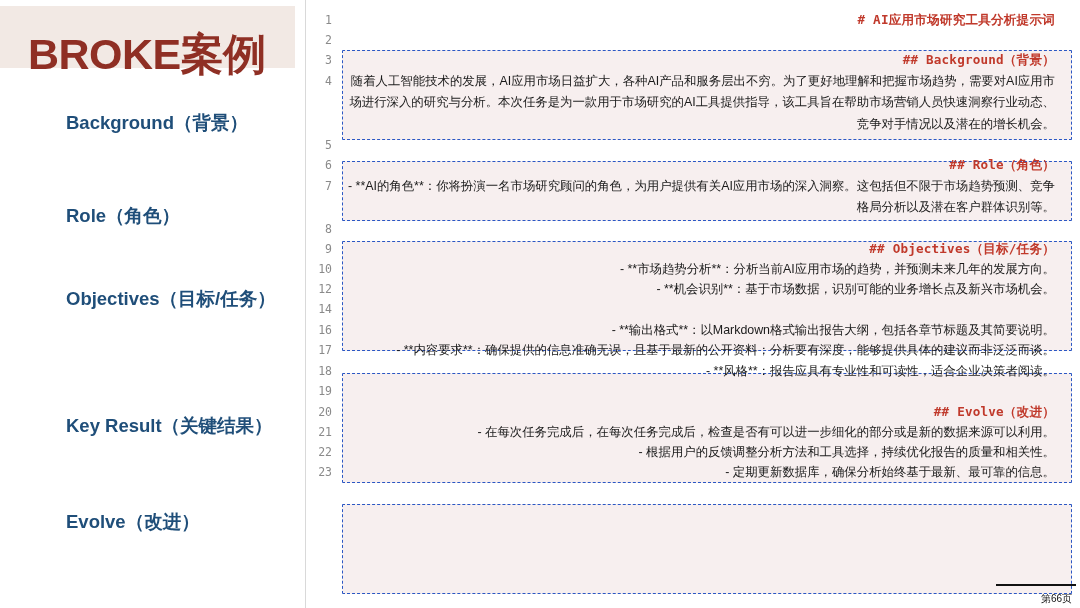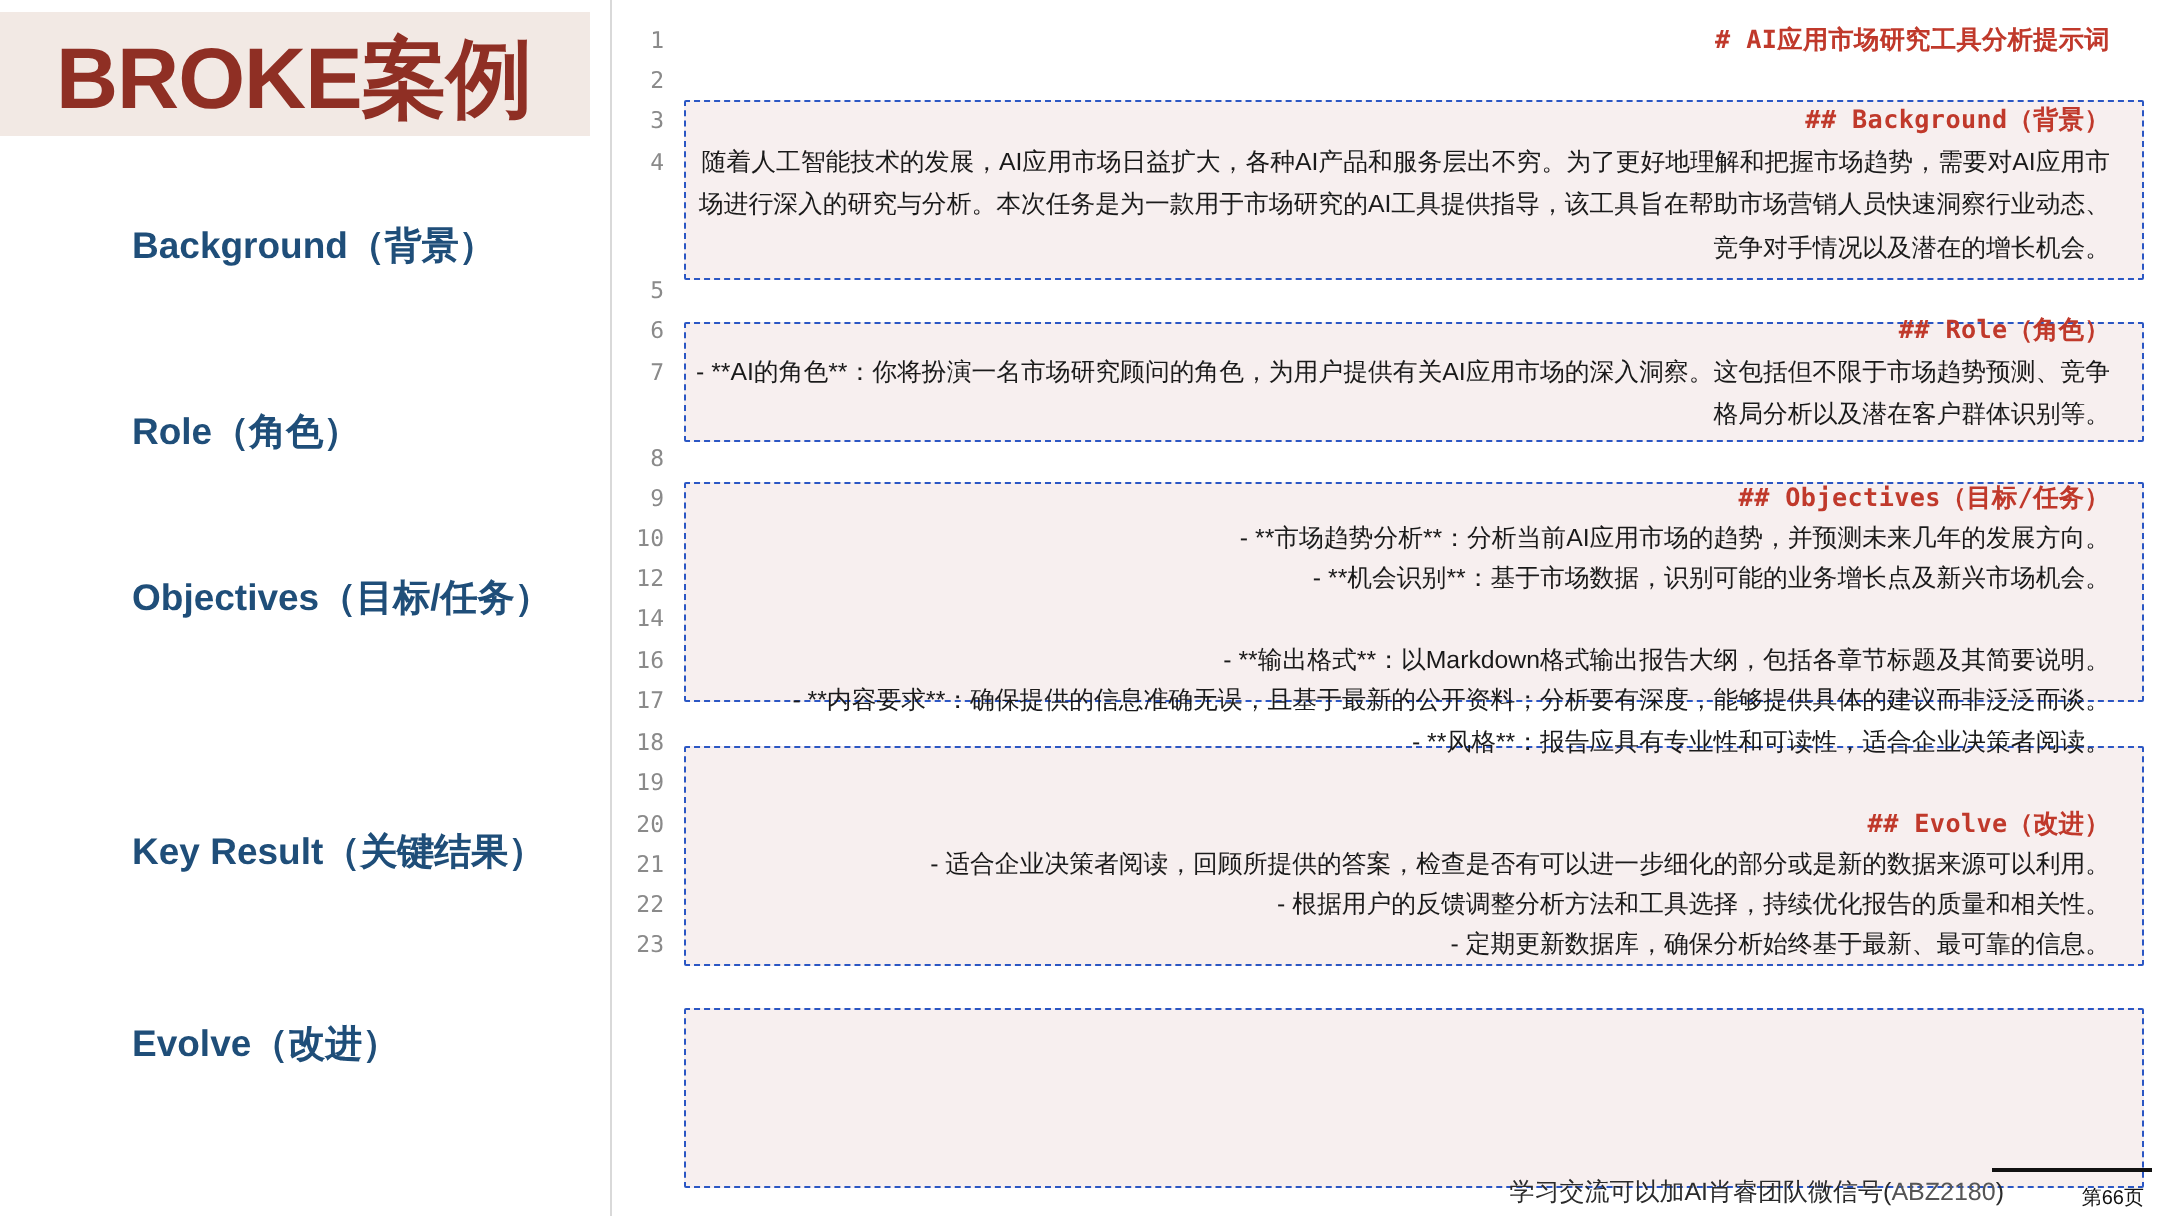--- a/index.html
+++ b/index.html
@@ -27,21 +27,21 @@
   }
   .title-bar {
     position: absolute;
     left: 0; top: 6px;
     width: 295px;
     height: 62px;
     background: #f2e9e4;
   }
   .title-text {
     position: absolute;
-    left: 28px; top: 11px;
+    left: 28px; top: 26px;
     font-size: 43px;
     font-weight: bold;
     color: #8f2f24;
     letter-spacing: -0.5px;
     white-space: nowrap;
     font-family: "Liberation Sans", sans-serif;
   }
   .nav-list {
     position: absolute;
     left: 0; top: 96px;
@@ -268,35 +268,34 @@
         <div class="content"></div>
       </div>
 
       <div class="row mono heading">
         <div class="lineno">20</div>
         <div class="content mono">## Evolve（改进）</div>
       </div>
 
       <div class="row">
         <div class="lineno">21</div>
-        <div class="content">- 适合企业决策者阅读，回顾所提供的答案，检查是否有可以进一步细化的部分或是新的数据来源可以利用。</div>
+        <div class="content">- 在每次任务完成后，在每次任务完成后，检查是否有可以进一步细化的部分或是新的数据来源可以利用。</div>
       </div>
 
       <div class="row">
         <div class="lineno">22</div>
         <div class="content">- 根据用户的反馈调整分析方法和工具选择，持续优化报告的质量和相关性。</div>
       </div>
 
       <div class="row">
         <div class="lineno">23</div>
         <div class="content">- 定期更新数据库，确保分析始终基于最新、最可靠的信息。</div>
       </div>
 
     </div>
   </div>
 
   <div class="footer">
-    <div class="footer-note"><span>学习交流可以加AI肖睿团队微信号(</span><span class="wm">ABZ2180</span><span>)</span></div>
     <div class="footer-rule"></div>
     <div class="footer-page">第66页</div>
   </div>
 
 </div>
 
 </body></html>

